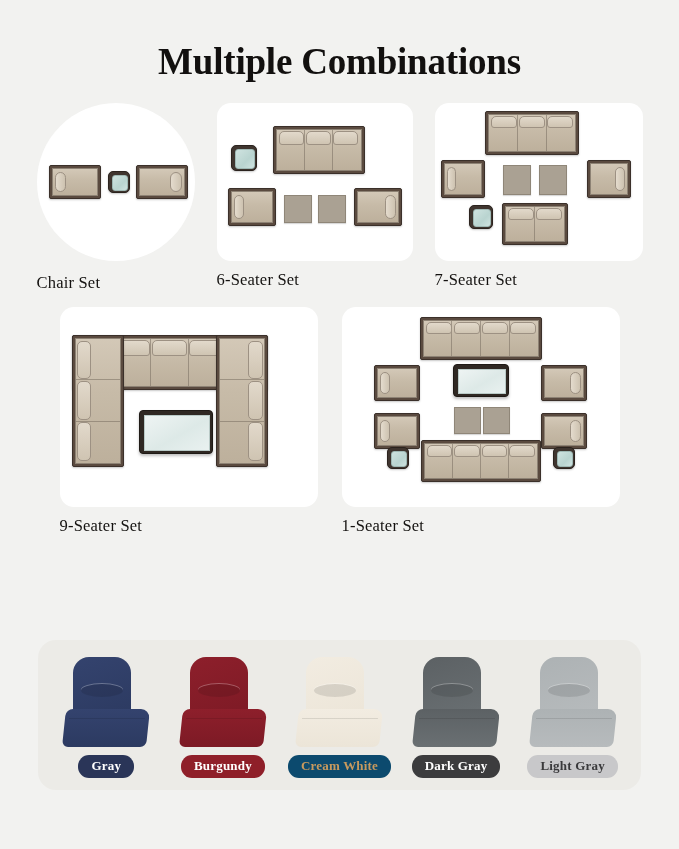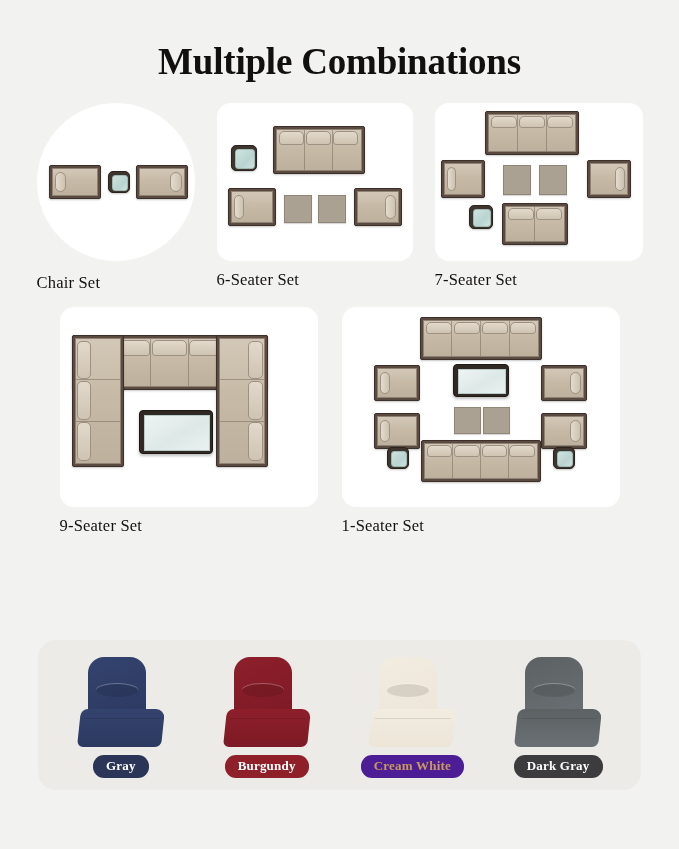--- a/index.html
+++ b/index.html
@@ -464,26 +464,33 @@
         <span class="base" style="background: linear-gradient(rgb(141, 31, 43) 0%, rgb(125, 26, 37) 100%);"></span>
       </div>
       <span class="pill" style="background: rgb(143, 31, 41); color: rgb(255, 255, 255);">Burgundy</span>
     </div>
 
     <div class="sw">
       <div class="cush">
         <span class="back" style="background: linear-gradient(160deg, rgb(242, 236, 225) 0%, rgb(236, 229, 216) 100%);"></span>
         <span class="base" style="background: linear-gradient(rgb(242, 236, 225) 0%, rgb(236, 229, 216) 100%);"></span>
       </div>
-      <span class="pill" style="background: #4c1d95; color: rgb(200, 154, 94);">Cream White</span>
+      <span class="pill" style="background: #0c4a6e; color: rgb(200, 154, 94);">Cream White</span>
     </div>
 
     <div class="sw">
       <div class="cush">
         <span class="back" style="background: linear-gradient(160deg, rgb(92, 97, 100) 0%, rgb(106, 112, 115) 100%);"></span>
         <span class="base" style="background: linear-gradient(rgb(92, 97, 100) 0%, rgb(106, 112, 115) 100%);"></span>
       </div>
       <span class="pill" style="background: rgb(60, 60, 62); color: rgb(255, 255, 255);">Dark Gray</span>
     </div>
 
+    <div class="sw">
+      <div class="cush">
+        <span class="back" style="background: linear-gradient(160deg, rgb(173, 178, 180) 0%, rgb(183, 187, 189) 100%);"></span>
+        <span class="base" style="background: linear-gradient(rgb(173, 178, 180) 0%, rgb(183, 187, 189) 100%);"></span>
+      </div>
+      <span class="pill" style="background: rgb(200, 200, 202); color: rgb(58, 58, 60);">Light Gray</span>
+    </div>
 
   </div>
 </div>
 
 </body></html>

